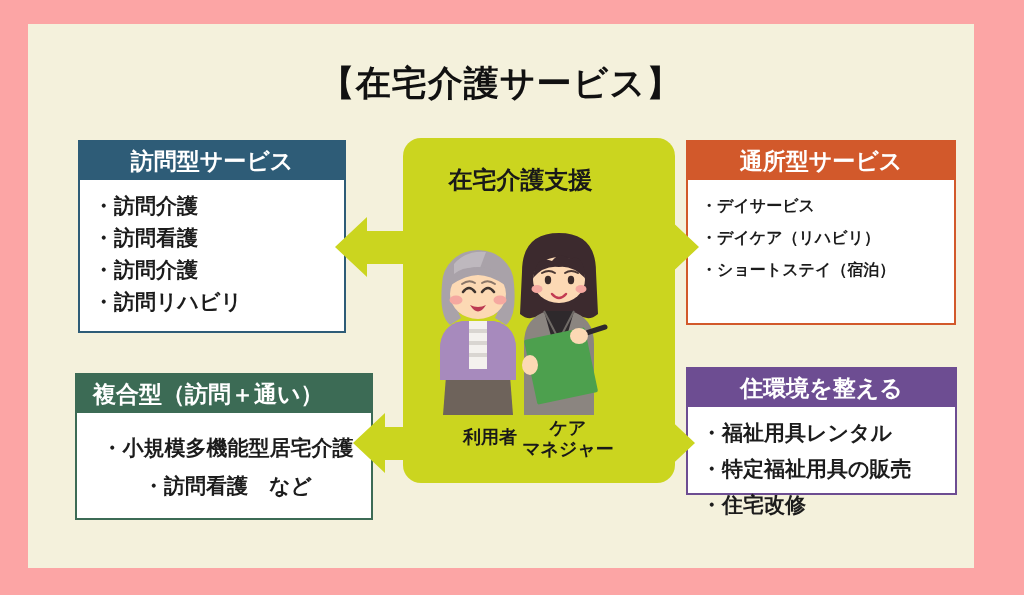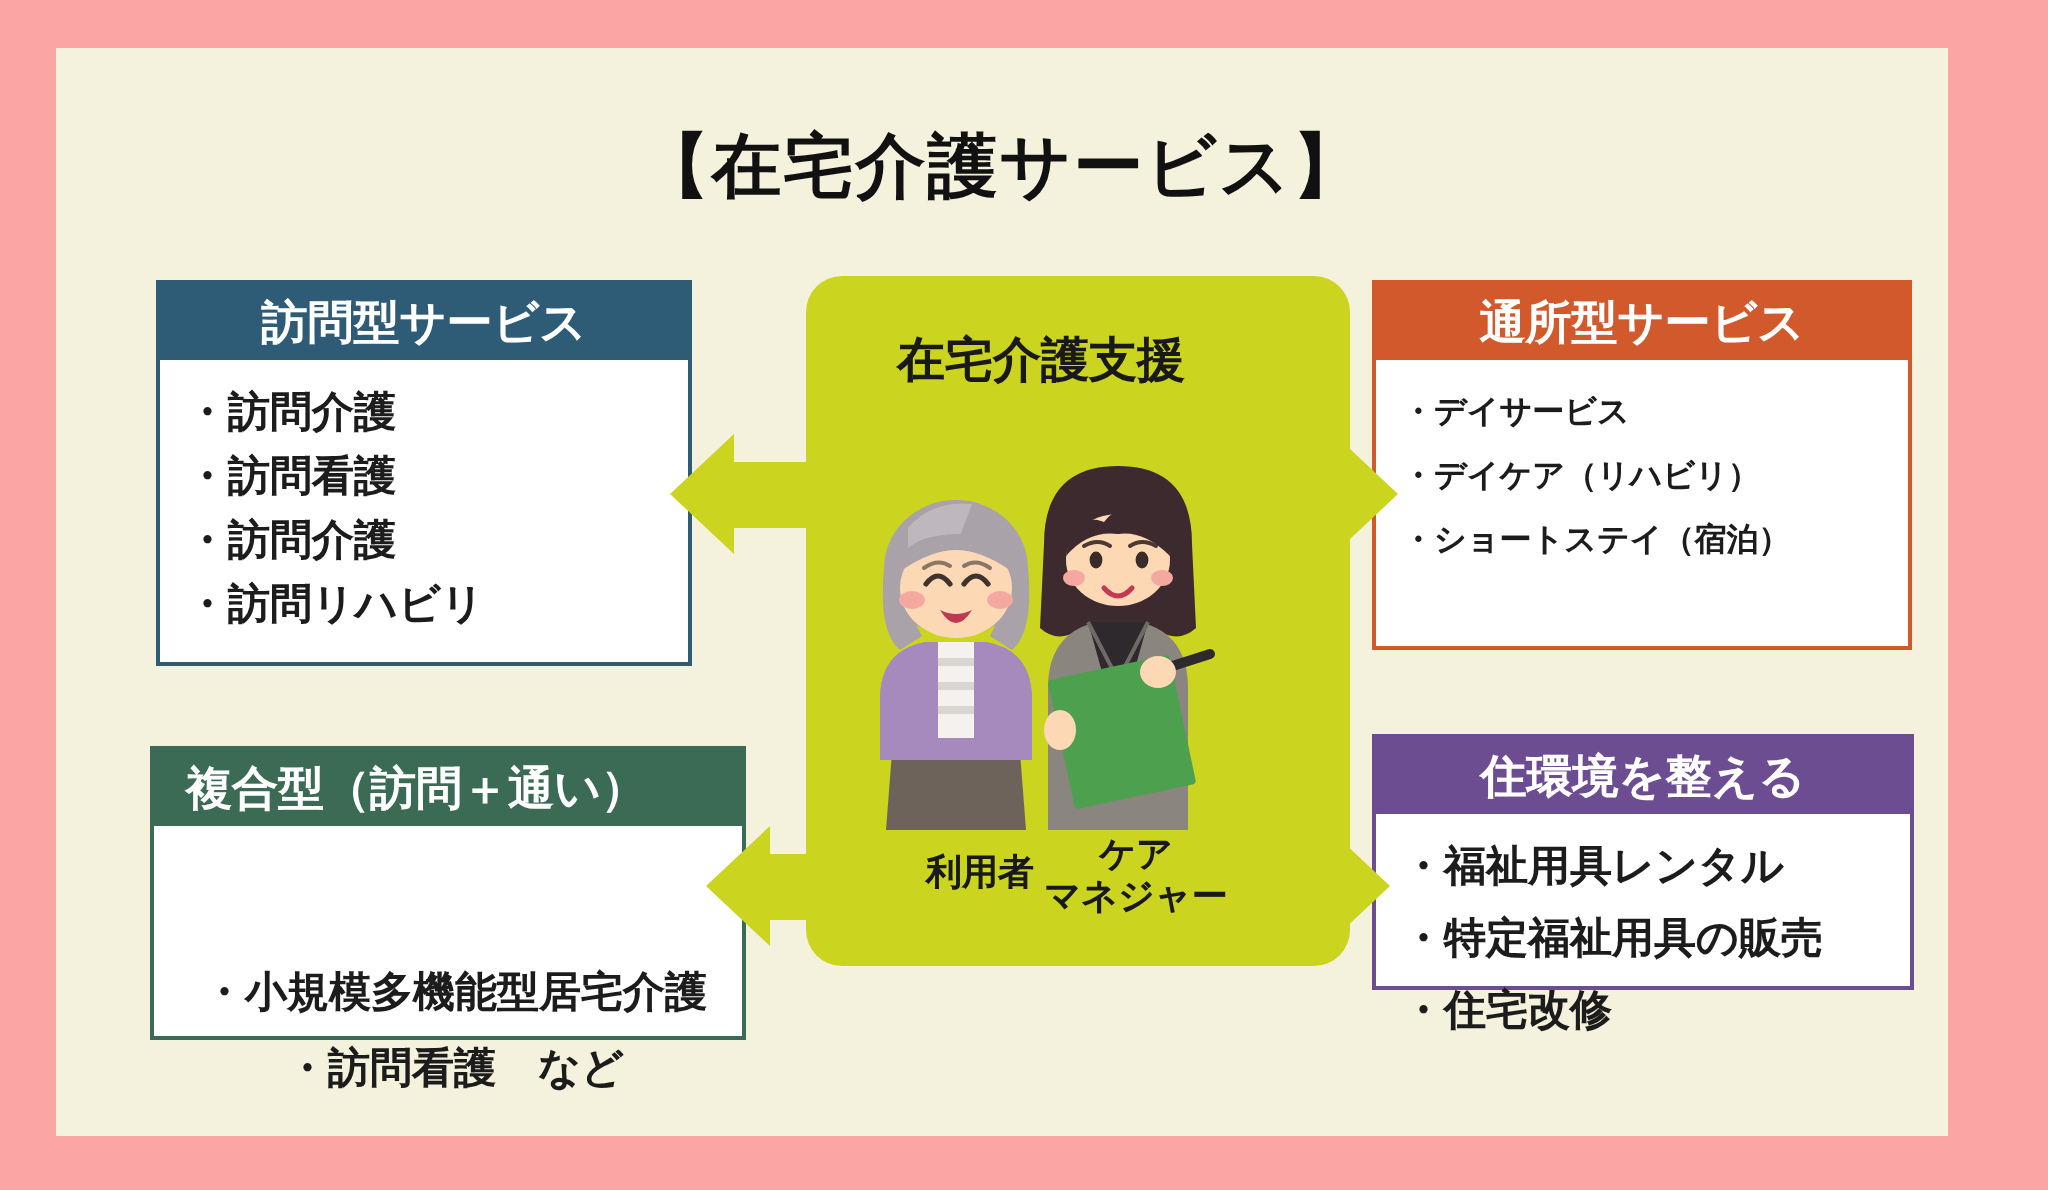--- a/index.html
+++ b/index.html
@@ -28,21 +28,21 @@
     line-height:32px; white-space:nowrap;
   }
   .box-visit   { left:78px;  top:140px; width:268px; height:193px; border-color:#2e5c77; }
   .box-visit   .sbox-header { background:#2e5c77;text-align:center; }
   .box-day     { left:686px; top:140px; width:270px; height:185px; border-color:#d2592b; }
   .box-day     .sbox-header { background:#d2592b; }
   .box-day     .item { font-size:16px; }
   .box-day     .item-suffix { text-align:right; padding-right:26px; }
   .box-combined{ left:75px;  top:373px; width:298px; height:147px; border-color:#3c6b55;text-align:center; }
   .box-combined .sbox-header { background:#3c6b55; justify-content:flex-start; padding-left:16px; }
-  .box-combined .sbox-body { padding-top:16px;margin-top:48px; }
+  .box-combined .sbox-body { padding-top:16px; }
   .box-combined .item { line-height:38px; }
   .box-environment { left:686px; top:367px; width:271px; height:128px; border-color:#6d4d92; }
   .box-environment .sbox-header { background:#6d4d92; }
   .box-environment .sbox-body { padding-top:8px; }
   .box-environment .item { line-height:36px; }
   
   .arrows { position:absolute; left:0; top:0; z-index:3; pointer-events:none; }
   
   .center-panel {
     position:absolute; left:403px; top:138px; width:272px; height:345px;

